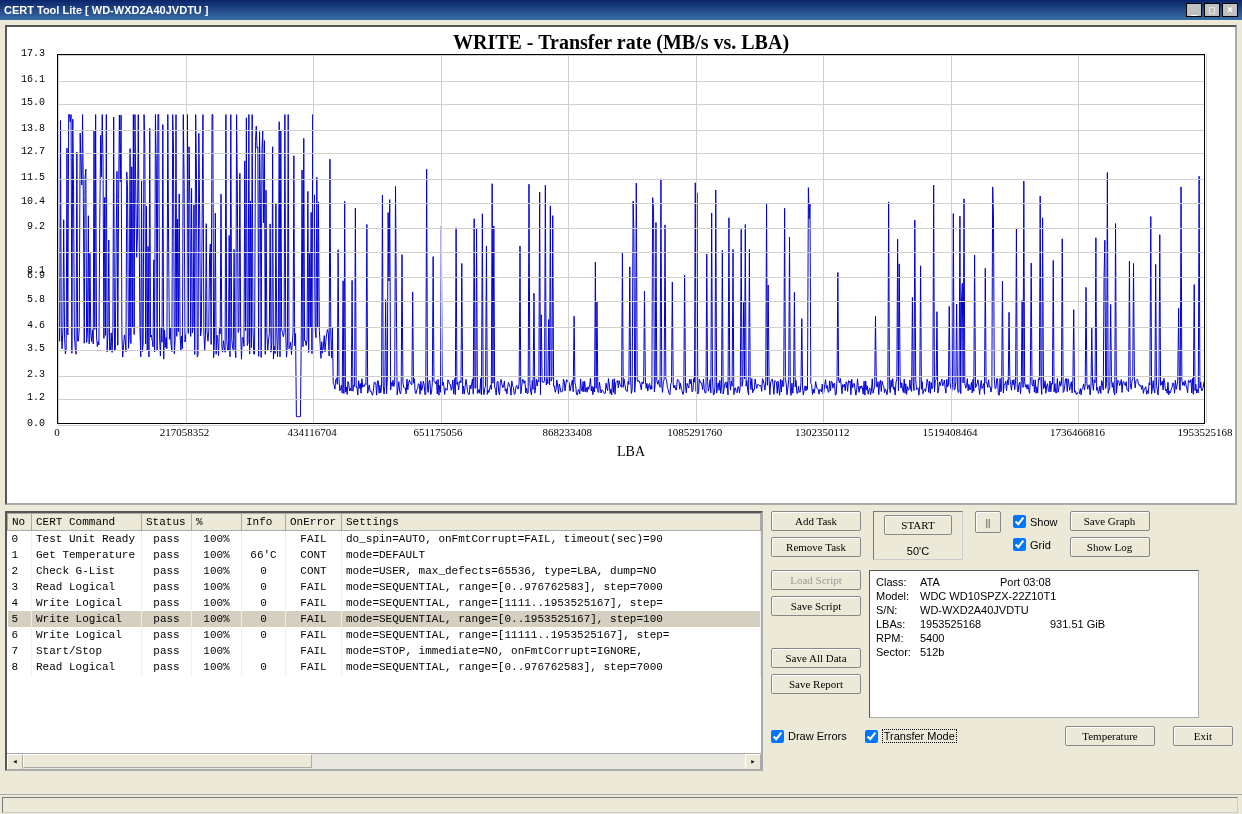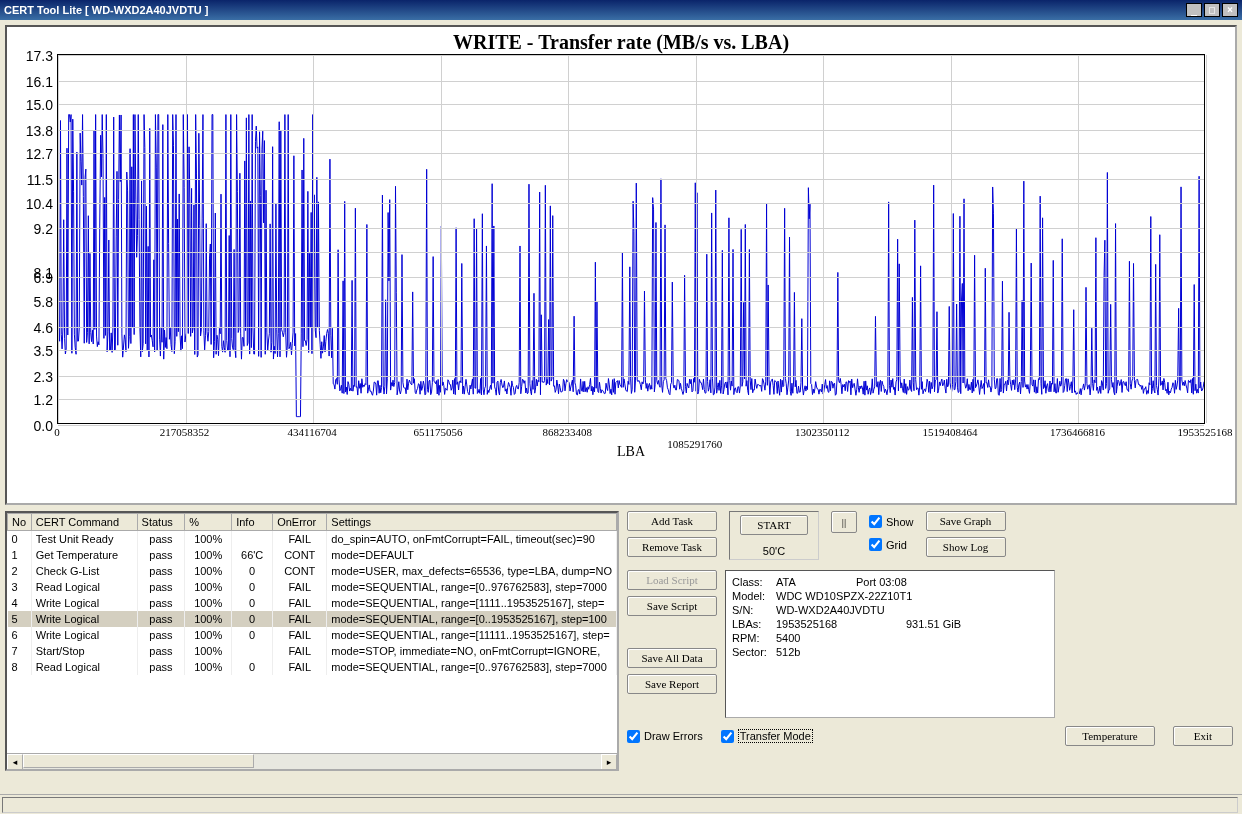--- a/index.html
+++ b/index.html
@@ -5,29 +5,29 @@
 * { box-sizing: border-box; margin: 0; padding: 0; }
 body { font-family: Tahoma, Arial, sans-serif; font-size: 11px; background: #ece9d8; width: 1242px; height: 814px; overflow: hidden; }
 .titlebar { background: linear-gradient(to bottom, #0a246a, #3a6ea5); color: #fff; padding: 3px 4px; display: flex; align-items: center; justify-content: space-between; font-weight: bold; height: 20px; }
 .titlebar-buttons { display: flex; gap: 2px; }
 .tb-btn { width: 16px; height: 14px; background: #c0c0c0; border: 1px solid #000; font-size: 10px; line-height: 12px; text-align: center; font-family: monospace; cursor: pointer; }
 .window-body { padding: 5px; background: #ece9d8; }
 .chart-panel { background: #fff; border: 2px inset #aaa; padding: 4px 8px 8px 8px; height: 480px; }
 .chart-title { text-align: center; font-family: "Times New Roman", serif; font-size: 20px; font-weight: bold; }
 .chart-area { position: relative; width: 1190px; height: 410px; margin-left: 10px; }
 .y-axis { position: absolute; left: 0; top: 0; height: 370px; width: 30px; }
-.y-tick { position: absolute; right: 2px; font-size: 14px; font-family: Liberation Sans, sans-serif; }
+.y-tick { position: absolute; right: 10px; font-size: 10px; font-family: Liberation Mono, monospace; }
 .plot { position: absolute; left: 32px; top: 0; width: 1148px; height: 370px; border: 1px solid #000; background: #fff; }
 .grid-line-h { position: absolute; left: 0; width: 100%; height: 1px; background: #d0d0d0; }
 .grid-line-v { position: absolute; top: 0; height: 100%; width: 1px; background: #d0d0d0; }
 .x-axis { position: absolute; left: 32px; top: 372px; width: 1148px; height: 36px; }
 .x-tick { position: absolute; font-size: 11px; font-family: "Times New Roman", serif; white-space: nowrap; transform: translateX(-50%); }
 .x-label { position: absolute; left: 50%; transform: translateX(-50%); top: 18px; font-family: "Times New Roman", serif; font-size: 14px; }
 .bottom-area { display: flex; margin-top: 6px; gap: 4px; height: 280px; }
-.table-wrap { width: 614px; border: 2px inset #aaa; background: #fff; overflow: hidden; position: relative; height: 260px; }
+.table-wrap { width: 758px; border: 2px inset #aaa; background: #fff; overflow: hidden; position: relative; height: 260px; font-family: Liberation Mono, monospace; }
 table { border-collapse: collapse; width: 100%; font-size: 11px; }
 th { background: #ece9d8; border: 1px solid #aaa; padding: 2px 4px; font-weight: normal; text-align: left; white-space: nowrap; }
 td { border-right: 1px solid #eee; padding: 2px 4px; white-space: nowrap; }
 tr.sel td { background: #d4cfc0; }
 .hscroll { position: absolute; bottom: 0; left: 0; right: 0; height: 16px; background: #ece9d8; border-top: 1px solid #aaa; display: flex; }
 .scroll-btn { width: 16px; height: 16px; background: #ece9d8; border: 1px outset #fff; text-align: center; line-height: 14px; font-size: 9px; }
 .scroll-track { flex: 1; background: #e8e8e0; position: relative; }
 .scroll-thumb { position: absolute; left: 0; top: 0; height: 14px; width: 40%; background: #ece9d8; border: 1px outset #fff; }
 .controls { flex: 1; padding: 0 4px; }
 .btn { background: #ece9d8; border: 1px solid #888; border-radius: 2px; box-shadow: inset 1px 1px 0 #fff; padding: 3px 4px; font-size: 11px; font-family: Tahoma; cursor: pointer; text-align: center; }
@@ -83,21 +83,21 @@
             <polyline points="0.0,277.4 0.8,275.1 1.6,287.8 2.5,65.9 3.3,280.8 4.1,295.5 4.9,275.4 5.7,165.6 6.6,284.8 7.4,300.6 8.2,295.8 9.0,93.7 9.8,281.5 10.7,59.9 11.5,59.9 12.3,67.4 13.1,59.9 13.9,299.9 14.8,64.5 15.6,137.5 16.4,280.7 17.2,293.8 18.1,300.9 18.9,97.6 19.7,287.8 20.5,287.6 21.3,274.3 22.2,78.5 23.0,107.1 23.8,130.8 24.6,59.9 25.4,142.3 26.3,289.8 27.1,123.4 27.9,114.7 28.7,289.0 29.5,278.9 30.4,161.6 31.2,290.4 32.0,199.5 32.8,279.1 33.6,288.2 34.5,276.7 35.3,290.6 36.1,76.4 36.9,275.9 37.7,59.9 38.6,282.6 39.4,293.2 40.2,288.3 41.0,291.4 41.8,172.0 42.7,80.7 43.5,122.6 44.3,59.9 45.1,103.8 46.0,284.9 46.8,143.2 47.6,281.9 48.4,59.9 49.2,298.4 50.1,278.3 50.9,186.0 51.7,296.6 52.5,296.7 53.3,279.4 54.2,299.0 55.0,275.4 55.8,62.4 56.6,297.3 57.4,296.5 58.3,182.1 59.1,117.0 59.9,291.8 60.7,145.4 61.5,60.3 62.4,127.3 63.2,60.3 64.0,280.4 64.8,303.8 65.6,293.6 66.5,281.4 67.3,285.9 68.1,298.3 68.9,117.7 69.7,136.6 70.6,294.9 71.4,283.0 72.2,94.2 73.0,290.1 73.9,112.4 74.7,274.0 75.5,59.9 76.3,281.1 77.1,59.9 78.0,145.7 78.8,203.4 79.6,181.3 80.4,59.9 81.2,165.5 82.1,276.5 82.9,303.5 83.7,126.6 84.5,298.3 85.3,290.2 86.2,59.9 87.0,93.0 87.8,290.4 88.6,151.9 89.4,297.1 90.3,192.4 91.1,303.6 91.9,73.8 92.7,283.6 93.5,281.5 94.4,287.2 95.2,293.4 96.0,205.9 96.8,298.6 97.6,59.9 98.5,112.7 99.3,297.0 100.1,59.9 100.9,59.9 101.8,285.7 102.6,302.7 103.4,274.1 104.2,288.8 105.0,70.0 105.9,305.8 106.7,276.5 107.5,294.0 108.3,284.1 109.1,295.3 110.0,59.9 110.8,189.3 111.6,285.8 112.4,273.8 113.2,291.2 114.1,298.2 114.9,59.9 115.7,91.2 116.5,300.3 117.3,288.2 118.2,59.9 119.0,282.9 119.8,164.9 120.6,278.2 121.4,139.7 122.3,282.1 123.1,297.7 123.9,282.3 124.7,295.2 125.5,59.9 126.4,133.5 127.2,288.6 128.0,281.8 128.8,279.4 129.7,59.9 130.5,280.0 131.3,92.3 132.1,147.2 132.9,282.9 133.8,134.1 134.6,279.4 135.4,274.2 136.2,150.7 137.0,301.1 137.9,59.9 138.7,118.7 139.5,303.7 140.3,301.4 141.1,78.7 142.0,171.7 142.8,282.5 143.6,276.4 144.4,164.8 145.2,59.9 146.1,277.2 146.9,296.5 147.7,282.3 148.5,169.6 149.3,278.1 150.2,287.8 151.0,278.2 151.8,204.2 152.6,190.0 153.4,291.0 154.3,59.9 155.1,59.9 155.9,304.4 156.7,288.0 157.6,158.9 158.4,300.9 159.2,281.7 160.0,285.8 160.8,302.3 161.7,274.9 162.5,280.3 163.3,139.9 164.1,293.0 164.9,298.7 165.8,287.3 166.6,294.3 167.4,298.9 168.2,59.9 169.0,287.0 169.9,296.8 170.7,297.0 171.5,181.5 172.3,303.4 173.1,59.9 174.0,285.1 174.8,293.8 175.6,296.3 176.4,195.5 177.2,294.4 178.1,304.3 178.9,59.9 179.7,137.4 180.5,279.0 181.3,275.9 182.2,118.9 183.0,280.4 183.8,305.8 184.6,284.2 185.5,284.0 186.3,292.9 187.1,106.5 187.9,277.1 188.7,63.2 189.6,292.1 190.4,289.3 191.2,59.9 192.0,300.7 192.8,147.0 193.7,294.2 194.5,59.9 195.3,274.5 196.1,300.6 196.9,300.7 197.8,87.2 198.6,71.5 199.4,93.7 200.2,92.4 201.0,303.0 201.9,77.2 202.7,141.5 203.5,304.0 204.3,95.3 205.1,76.6 206.0,168.9 206.8,86.1 207.6,300.9 208.4,136.0 209.2,278.6 210.1,297.4 210.9,286.6 211.7,280.2 212.5,169.8 213.4,298.8 214.2,289.0 215.0,92.2 215.8,305.7 216.6,292.8 217.5,300.1 218.3,149.5 219.1,276.2 219.9,303.5 220.7,279.8 221.6,67.1 222.4,303.5 223.2,75.5 224.0,276.1 224.8,278.7 225.7,283.3 226.5,278.9 227.3,59.9 228.1,278.6 228.9,303.9 229.8,291.6 230.6,59.9 231.4,295.3 232.2,293.1 233.0,288.9 233.9,301.4 234.7,289.8 235.5,278.6 236.3,101.3 237.1,292.5 238.0,280.1 238.8,363.6 239.6,363.6 240.4,363.6 241.3,363.6 242.1,363.6 242.9,363.6 243.7,279.6 244.5,115.6 245.4,293.3 246.2,83.8 247.0,287.1 247.8,287.2 248.6,292.1 249.5,285.9 250.3,137.1 251.1,299.1 251.9,199.5 252.7,273.8 253.6,158.3 254.4,300.3 255.2,59.9 256.0,273.9 256.8,140.6 257.7,276.6 258.5,284.2 259.3,123.0 260.1,274.4 260.9,147.7 261.8,277.0 262.6,290.8 263.4,305.0 264.2,288.3 265.0,299.8 265.9,292.7 266.7,282.1 267.5,298.5 268.3,287.9 269.2,279.8 270.0,276.0 270.8,279.8 271.6,302.7 272.4,104.7 273.3,281.7 274.1,304.4 274.9,274.8 275.7,330.6 276.5,331.3 277.4,335.9 278.2,326.3 279.0,325.2 279.8,331.1 280.6,195.8 281.5,325.9 282.3,337.7 283.1,335.6 283.9,332.0 284.7,340.0 285.6,227.1 286.4,340.4 287.2,147.2 288.0,338.9 288.8,333.8 289.7,341.3 290.5,328.4 291.3,330.9 292.1,337.9 292.9,335.1 293.8,337.7 294.6,226.6 295.4,338.0 296.2,332.0 297.1,333.2 297.9,154.0 298.7,334.1 299.5,333.5 300.3,341.9 301.2,327.5 302.0,335.1 302.8,330.3 303.6,340.1 304.4,325.5 305.3,334.1 306.1,331.8 306.9,333.2 307.7,330.4 308.5,331.4 309.4,170.4 310.2,340.0 311.0,335.9 311.8,331.7 312.6,338.1 313.5,337.8 314.3,340.7 315.1,342.1 315.9,338.0 316.7,328.9 317.6,329.1 318.4,330.8 319.2,342.0 320.0,327.7 320.8,327.5 321.7,340.1 322.5,332.1 323.3,339.6 324.1,334.4 325.0,140.8 325.8,331.9 326.6,340.9 327.4,333.5 328.2,246.1 329.1,340.7 329.9,325.5 330.7,158.4 331.5,227.1 332.3,145.4 333.2,336.9 334.0,329.4 334.8,332.9 335.6,326.9 336.4,333.4 337.3,329.4 338.1,132.0 338.9,238.5 339.7,341.7 340.5,336.3 341.4,328.5 342.2,337.9 343.0,340.8 343.8,336.9 344.6,200.7 345.5,329.0 346.3,334.3 347.1,334.8 347.9,334.6 348.7,340.6 349.6,325.9 350.4,336.6 351.2,330.0 352.0,326.8 352.9,329.3 353.7,331.0 354.5,331.6 355.3,238.2 356.1,330.0 357.0,325.5 357.8,339.1 358.6,340.6 359.4,336.9 360.2,335.3 361.1,330.5 361.9,331.2 362.7,341.1 363.5,328.1 364.3,337.2 365.2,333.8 366.0,327.9 366.8,331.9 367.6,341.8 368.4,341.0 369.3,114.9 370.1,336.3 370.9,339.2 371.7,327.6 372.5,327.1 373.4,341.5 374.2,338.8 375.0,329.5 375.8,202.7 376.6,328.1 377.5,328.8 378.3,330.5 379.1,327.4 379.9,340.8 380.8,326.2 381.6,342.1 382.4,332.1 383.2,339.1 384.0,171.9 384.9,332.4 385.7,328.7 386.5,332.3 387.3,341.3 388.1,335.1 389.0,335.7 389.8,337.1 390.6,326.5 391.4,327.7 392.2,331.1 393.1,331.3 393.9,337.1 394.7,334.8 395.5,326.9 396.3,340.9 397.2,325.4 398.0,341.5 398.8,173.7 399.6,331.2 400.4,328.6 401.3,336.8 402.1,328.3 402.9,327.6 403.7,329.5 404.5,209.6 405.4,340.6 406.2,332.8 407.0,341.0 407.8,333.7 408.7,326.1 409.5,331.7 410.3,338.5 411.1,340.4 411.9,341.7 412.8,332.0 413.6,335.8 414.4,330.8 415.2,325.7 416.0,341.0 416.9,164.6 417.7,334.9 418.5,335.0 419.3,174.8 420.1,340.3 421.0,339.2 421.8,336.1 422.6,340.2 423.4,325.2 424.2,341.8 425.1,159.6 425.9,336.0 426.7,341.6 427.5,335.0 428.3,333.0 429.2,192.0 430.0,341.2 430.8,337.0 431.6,339.4 432.4,335.5 433.3,332.0 434.1,336.3 434.9,129.4 435.7,330.0 436.6,171.9 437.4,333.7 438.2,336.2 439.0,342.0 439.8,329.1 440.7,327.9 441.5,338.7 442.3,341.8 443.1,329.2 443.9,326.2 444.8,331.8 445.6,334.5 446.4,332.8 447.2,327.7 448.0,338.0 448.9,335.7 449.7,340.8 450.5,334.1 451.3,329.3 452.1,331.3 453.0,334.2 453.8,342.1 454.6,327.7 455.4,332.5 456.2,334.1 457.1,341.3 457.9,340.4 458.7,333.9 459.5,332.2 460.3,335.3 461.2,335.7 462.0,329.1 462.8,192.0 463.6,340.6 464.5,333.1 465.3,326.0 466.1,326.8 466.9,330.1 467.7,327.5 468.6,339.8 469.4,334.9 470.2,340.6 471.0,339.6 471.8,129.9 472.7,330.2 473.5,338.4 474.3,341.7 475.1,327.3 475.9,336.2 476.8,239.6 477.6,340.0 478.4,334.7 479.2,326.0 480.0,332.8 480.9,326.9 481.7,328.5 482.5,137.8 483.3,341.6 484.1,261.2 485.0,329.0 485.8,328.2 486.6,329.4 487.4,327.5 488.2,131.0 489.1,331.9 489.9,326.1 490.7,330.4 491.5,266.0 492.4,331.7 493.2,151.7 494.0,327.9 494.8,325.4 495.6,161.5 496.5,333.0 497.3,332.6 498.1,339.2 498.9,336.7 499.7,326.8 500.6,332.8 501.4,340.6 502.2,330.8 503.0,334.3 503.8,338.9 504.7,338.7 505.5,337.8 506.3,326.0 507.1,327.7 507.9,337.7 508.8,330.3 509.6,326.4 510.4,328.2 511.2,329.1 512.0,329.1 512.9,337.9 513.7,333.8 514.5,330.0 515.3,326.8 516.1,338.6 517.0,262.6 517.8,329.5 518.6,332.6 519.4,341.2 520.3,341.8 521.1,336.7 521.9,336.4 522.7,340.9 523.5,325.7 524.4,337.5 525.2,338.2 526.0,328.2 526.8,338.8 527.6,328.1 528.5,338.4 529.3,334.5 530.1,339.1 530.9,333.6 531.7,336.1 532.6,331.3 533.4,325.1 534.2,337.9 535.0,333.0 535.8,341.6 536.7,334.0 537.5,338.8 538.3,208.3 539.1,335.1 539.9,248.0 540.8,338.3 541.6,339.4 542.4,329.0 543.2,335.0 544.0,339.9 544.9,336.6 545.7,337.5 546.5,338.7 547.3,340.5 548.2,340.2 549.0,330.0 549.8,335.0 550.6,337.4 551.4,325.3 552.3,331.7 553.1,340.4 553.9,336.0 554.7,341.7 555.5,326.4 556.4,339.2 557.2,325.4 558.0,341.1 558.8,329.3 559.6,328.2 560.5,327.5 561.3,334.7 562.1,327.3 562.9,331.2 563.7,332.7 564.6,334.2 565.4,199.0 566.2,334.1 567.0,325.7 567.8,330.6 568.7,336.7 569.5,337.9 570.3,338.4 571.1,328.0 571.9,331.2 572.8,213.0 573.6,325.5 574.4,340.3 575.2,336.4 576.1,147.0 576.9,177.3 577.7,339.1 578.5,326.9 579.3,128.8 580.2,326.9 581.0,328.4 581.8,327.2 582.6,328.7 583.4,331.4 584.3,336.6 585.1,328.6 585.9,330.8 586.7,329.0 587.5,237.3 588.4,326.7 589.2,335.2 590.0,330.2 590.8,338.0 591.6,332.6 592.5,330.2 593.3,336.2 594.1,332.1 594.9,336.0 595.7,143.4 596.6,155.7 597.4,338.7 598.2,331.5 599.0,168.4 599.8,327.1 600.7,331.0 601.5,327.2 602.3,332.1 603.1,334.1 604.0,124.5 604.8,331.8 605.6,339.2 606.4,328.4 607.2,326.5 608.1,170.8 608.9,325.2 609.7,327.4 610.5,334.6 611.3,336.5 612.2,340.6 613.0,341.6 613.8,330.9 614.6,329.4 615.4,228.3 616.3,331.7 617.1,334.9 617.9,332.0 618.7,336.7 619.5,336.8 620.4,326.3 621.2,326.7 622.0,327.4 622.8,336.0 623.6,330.1 624.5,335.4 625.3,338.3 626.1,341.3 626.9,337.7 627.7,221.5 628.6,333.5 629.4,339.8 630.2,330.2 631.0,332.8 631.9,334.8 632.7,325.8 633.5,330.4 634.3,326.1 635.1,338.7 636.0,337.6 636.8,325.2 637.6,329.0 638.4,128.5 639.2,338.1 640.1,138.5 640.9,340.9 641.7,338.5 642.5,326.1 643.3,329.0 644.2,329.2 645.0,332.1 645.8,336.4 646.6,325.8 647.4,336.4 648.3,340.0 649.1,339.7 649.9,200.3 650.7,328.1 651.5,338.0 652.4,334.4 653.2,326.5 654.0,339.7 654.8,158.8 655.6,325.2 656.5,341.7 657.3,341.1 658.1,333.9 658.9,135.8 659.8,340.0 660.6,334.3 661.4,329.6 662.2,337.2 663.0,327.1 663.9,340.2 664.7,332.7 665.5,196.4 666.3,340.8 667.1,336.5 668.0,330.4 668.8,328.8 669.6,334.6 670.4,328.6 671.2,341.7 672.1,163.7 672.9,327.2 673.7,337.0 674.5,327.8 675.3,332.9 676.2,195.5 677.0,341.4 677.8,335.6 678.6,334.6 679.4,338.4 680.3,339.6 681.1,333.6 681.9,333.6 682.7,339.9 683.5,332.7 684.4,175.3 685.2,333.1 686.0,328.6 686.8,248.9 687.7,325.7 688.5,170.4 689.3,333.0 690.1,327.4 690.9,337.3 691.8,341.8 692.6,195.6 693.4,326.9 694.2,336.4 695.0,325.3 695.9,339.6 696.7,336.5 697.5,336.8 698.3,325.8 699.1,331.0 700.0,335.2 700.8,331.2 701.6,331.4 702.4,331.9 703.2,333.0 704.1,332.0 704.9,338.2 705.7,325.4 706.5,327.0 707.3,331.3 708.2,337.0 709.0,327.9 709.8,149.9 710.6,332.1 711.4,231.2 712.3,326.4 713.1,341.5 713.9,328.9 714.7,327.1 715.6,325.7 716.4,332.2 717.2,341.2 718.0,327.2 718.8,328.0 719.7,328.9 720.5,340.3 721.3,327.8 722.1,335.7 722.9,342.1 723.8,325.9 724.6,338.9 725.4,327.0 726.2,333.6 727.0,332.7 727.9,154.1 728.7,325.2 729.5,330.6 730.3,341.6 731.1,334.7 732.0,326.8 732.8,183.1 733.6,338.0 734.4,342.2 735.2,330.0 736.1,340.1 736.9,327.8 737.7,238.7 738.5,333.6 739.3,327.1 740.2,340.1 741.0,340.0 741.8,332.9 742.6,339.0 743.5,338.9 744.3,329.4 745.1,265.1 745.9,334.8 746.7,341.9 747.6,335.8 748.4,332.6 749.2,337.9 750.0,333.1 750.8,336.4 751.7,133.4 752.5,164.7 753.3,150.0 754.1,330.3 754.9,331.2 755.8,341.4 756.6,335.9 757.4,340.0 758.2,335.7 759.0,328.4 759.9,333.8 760.7,335.8 761.5,336.2 762.3,341.0 763.1,336.1 764.0,336.5 764.8,338.9 765.6,330.9 766.4,340.9 767.2,338.8 768.1,331.5 768.9,326.3 769.7,335.1 770.5,332.3 771.4,338.6 772.2,339.2 773.0,327.6 773.8,337.7 774.6,328.2 775.5,328.7 776.3,335.0 777.1,330.7 777.9,329.9 778.7,342.1 779.6,340.9 780.4,325.6 781.2,218.6 782.0,327.2 782.8,329.5 783.7,325.2 784.5,331.3 785.3,340.6 786.1,331.3 786.9,333.7 787.8,331.0 788.6,337.6 789.4,328.6 790.2,329.1 791.0,338.3 791.9,327.4 792.7,329.3 793.5,327.7 794.3,341.7 795.1,325.8 796.0,334.5 796.8,331.3 797.6,330.1 798.4,335.7 799.3,342.1 800.1,336.5 800.9,325.6 801.7,334.0 802.5,339.2 803.4,332.8 804.2,335.5 805.0,332.6 805.8,334.5 806.6,341.0 807.5,328.0 808.3,342.0 809.1,327.7 809.9,336.9 810.7,332.6 811.6,341.1 812.4,336.4 813.2,334.7 814.0,341.4 814.8,338.0 815.7,325.6 816.5,340.0 817.3,336.0 818.1,333.7 818.9,262.8 819.8,331.7 820.6,334.0 821.4,328.4 822.2,341.5 823.0,329.9 823.9,327.0 824.7,338.3 825.5,328.0 826.3,331.4 827.2,333.2 828.0,339.5 828.8,336.0 829.6,337.9 830.4,341.6 831.3,335.1 832.1,147.7 832.9,332.3 833.7,339.5 834.5,326.8 835.4,334.0 836.2,325.4 837.0,336.2 837.8,334.0 838.6,341.9 839.5,328.7 840.3,326.5 841.1,185.2 841.9,337.7 842.7,210.0 843.6,325.5 844.4,334.9 845.2,329.6 846.0,335.6 846.8,339.3 847.7,325.8 848.5,340.1 849.3,330.5 850.1,341.2 850.9,333.4 851.8,337.1 852.6,335.9 853.4,326.8 854.2,336.3 855.1,338.3 855.9,243.7 856.7,329.3 857.5,337.5 858.3,166.0 859.2,326.4 860.0,336.5 860.8,334.8 861.6,335.0 862.4,342.0 863.3,332.7 864.1,212.0 864.9,336.1 865.7,328.4 866.5,340.6 867.4,337.0 868.2,335.7 869.0,338.4 869.8,334.2 870.6,326.0 871.5,328.8 872.3,339.2 873.1,327.9 873.9,340.3 874.7,329.2 875.6,335.7 876.4,332.9 877.2,130.8 878.0,338.7 878.8,327.6 879.7,326.3 880.5,258.1 881.3,339.9 882.1,337.1 883.0,328.7 883.8,332.4 884.6,328.4 885.4,325.8 886.2,332.7 887.1,331.2 887.9,326.8 888.7,335.0 889.5,339.9 890.3,326.0 891.2,333.7 892.0,331.7 892.8,252.8 893.6,329.5 894.4,334.9 895.3,338.1 896.1,331.5 896.9,159.4 897.7,336.4 898.5,336.4 899.4,328.4 900.2,250.4 901.0,334.0 901.8,339.3 902.6,338.6 903.5,162.1 904.3,340.5 905.1,246.3 905.9,229.7 906.7,329.8 907.6,144.6 908.4,329.9 909.2,335.0 910.0,333.6 910.9,325.5 911.7,337.6 912.5,331.2 913.3,336.4 914.1,336.5 915.0,328.9 915.8,339.8 916.6,326.1 917.4,338.1 918.2,201.3 919.1,334.6 919.9,332.8 920.7,330.2 921.5,326.6 922.3,331.8 923.2,341.3 924.0,333.9 924.8,327.2 925.6,335.4 926.4,333.8 927.3,330.3 928.1,341.1 928.9,214.4 929.7,329.7 930.5,329.5 931.4,334.3 932.2,326.6 933.0,333.5 933.8,333.3 934.6,338.9 935.5,333.9 936.3,132.7 937.1,159.7 937.9,326.0 938.8,335.6 939.6,335.0 940.4,325.4 941.2,325.5 942.0,341.5 942.9,342.1 943.7,325.2 944.5,338.7 945.3,336.2 946.1,227.4 947.0,339.9 947.8,331.2 948.6,331.1 949.4,328.1 950.2,337.8 951.1,327.0 951.9,331.6 952.7,258.7 953.5,325.2 954.3,331.1 955.2,337.2 956.0,326.9 956.8,331.6 957.6,326.4 958.4,336.5 959.3,326.7 960.1,174.1 960.9,334.1 961.7,338.9 962.5,331.6 963.4,328.9 964.2,340.8 965.0,328.4 965.8,246.8 966.7,334.2 967.5,126.8 968.3,327.8 969.1,333.9 969.9,331.4 970.8,335.9 971.6,331.3 972.4,336.4 973.2,340.2 974.0,328.7 974.9,209.2 975.7,331.3 976.5,332.9 977.3,326.6 978.1,339.0 979.0,326.7 979.8,340.2 980.6,333.6 981.4,339.7 982.2,325.4 983.1,326.4 983.9,141.9 984.7,330.3 985.5,341.2 986.3,163.7 987.2,335.4 988.0,334.1 988.8,327.5 989.6,340.1 990.4,332.5 991.3,330.4 992.1,337.4 992.9,338.7 993.7,327.8 994.6,338.6 995.4,329.9 996.2,331.0 997.0,206.5 997.8,338.7 998.7,330.4 999.5,339.8 1000.3,339.8 1001.1,325.3 1001.9,339.1 1002.8,333.5 1003.6,328.0 1004.4,333.0 1005.2,331.2 1006.0,184.8 1006.9,339.3 1007.7,338.2 1008.5,332.3 1009.3,325.7 1010.1,325.3 1011.0,338.4 1011.8,325.6 1012.6,329.7 1013.4,337.1 1014.2,333.2 1015.1,328.5 1015.9,339.8 1016.7,325.8 1017.5,256.1 1018.3,339.1 1019.2,337.7 1020.0,341.3 1020.8,339.7 1021.6,340.3 1022.5,337.6 1023.3,340.5 1024.1,335.4 1024.9,341.7 1025.7,335.8 1026.6,334.5 1027.4,330.7 1028.2,336.9 1029.0,331.9 1029.8,233.6 1030.7,330.2 1031.5,336.0 1032.3,332.5 1033.1,331.5 1033.9,341.8 1034.8,332.6 1035.6,274.7 1036.4,330.2 1037.2,337.2 1038.0,326.7 1038.9,329.5 1039.7,183.7 1040.5,337.2 1041.3,333.9 1042.1,340.2 1043.0,337.9 1043.8,332.8 1044.6,340.3 1045.4,327.4 1046.2,329.9 1047.1,336.9 1047.9,221.9 1048.7,186.2 1049.5,335.3 1050.4,330.3 1051.2,118.1 1052.0,340.1 1052.8,336.7 1053.6,336.1 1054.5,250.7 1055.3,326.5 1056.1,334.1 1056.9,329.3 1057.7,339.1 1058.6,341.7 1059.4,169.5 1060.2,340.0 1061.0,333.2 1061.8,326.9 1062.7,328.3 1063.5,332.4 1064.3,330.5 1065.1,326.3 1065.9,339.3 1066.8,328.6 1067.6,328.3 1068.4,331.1 1069.2,332.5 1070.0,328.5 1070.9,336.5 1071.7,336.7 1072.5,338.4 1073.3,207.4 1074.1,330.5 1075.0,336.0 1075.8,327.8 1076.6,325.3 1077.4,209.6 1078.3,327.1 1079.1,334.7 1079.9,327.1 1080.7,326.2 1081.5,326.2 1082.4,331.3 1083.2,331.1 1084.0,333.1 1084.8,331.9 1085.6,336.2 1086.5,332.5 1087.3,340.2 1088.1,335.7 1088.9,335.8 1089.7,333.5 1090.6,341.1 1091.4,337.5 1092.2,340.2 1093.0,329.5 1093.8,331.7 1094.7,162.4 1095.5,340.7 1096.3,335.3 1097.1,327.5 1097.9,336.9 1098.8,339.8 1099.6,210.5 1100.4,332.3 1101.2,336.5 1102.0,341.9 1102.9,325.2 1103.7,180.7 1104.5,332.2 1105.3,331.5 1106.2,327.7 1107.0,336.7 1107.8,325.2 1108.6,329.1 1109.4,337.5 1110.3,336.2 1111.1,340.2 1111.9,329.0 1112.7,341.7 1113.5,338.1 1114.4,339.6 1115.2,335.9 1116.0,334.3 1116.8,329.5 1117.6,330.2 1118.5,340.1 1119.3,327.1 1120.1,336.2 1120.9,332.8 1121.7,326.9 1122.6,254.7 1123.4,336.1 1124.2,337.1 1125.0,132.6 1125.8,326.7 1126.7,332.1 1127.5,328.9 1128.3,332.6 1129.1,327.3 1129.9,331.7 1130.8,334.9 1131.6,339.7 1132.4,327.1 1133.2,327.8 1134.1,329.5 1134.9,326.4 1135.7,339.8 1136.5,325.2 1137.3,341.1 1138.2,230.8 1139.0,337.5 1139.8,331.0 1140.6,340.0 1141.4,336.2 1142.3,339.9 1143.1,121.9 1143.9,334.9 1144.7,328.8 1145.5,337.8 1146.4,336.9 1147.2,334.1 1148.0,328.5"></polyline>
           </svg>
       <div class="grid-line-h" style="top: 370px;"></div><div class="grid-line-h" style="top: 344.335px;"></div><div class="grid-line-h" style="top: 320.809px;"></div><div class="grid-line-h" style="top: 295.145px;"></div><div class="grid-line-h" style="top: 271.618px;"></div><div class="grid-line-h" style="top: 245.954px;"></div><div class="grid-line-h" style="top: 222.428px;"></div><div class="grid-line-h" style="top: 196.763px;"></div><div class="grid-line-h" style="top: 173.237px;"></div><div class="grid-line-h" style="top: 147.572px;"></div><div class="grid-line-h" style="top: 124.046px;"></div><div class="grid-line-h" style="top: 98.3815px;"></div><div class="grid-line-h" style="top: 74.8555px;"></div><div class="grid-line-h" style="top: 49.1908px;"></div><div class="grid-line-h" style="top: 25.6647px;"></div><div class="grid-line-h" style="top: 0px;"></div><div class="grid-line-v" style="left: 0px;"></div><div class="grid-line-v" style="left: 127.556px;"></div><div class="grid-line-v" style="left: 255.111px;"></div><div class="grid-line-v" style="left: 382.667px;"></div><div class="grid-line-v" style="left: 510.222px;"></div><div class="grid-line-v" style="left: 637.778px;"></div><div class="grid-line-v" style="left: 765.333px;"></div><div class="grid-line-v" style="left: 892.889px;"></div><div class="grid-line-v" style="left: 1020.44px;"></div><div class="grid-line-v" style="left: 1148px;"></div></div>
       <div class="x-axis" id="x-axis">
         <div class="x-label">LBA</div>
       <span class="x-tick" style="left: 0px; top: 0px;">0</span>
           <span class="x-tick" style="left: 127.556px; top: 0px;">217058352</span>
           <span class="x-tick" style="left: 255.111px; top: 0px;">434116704</span>
           <span class="x-tick" style="left: 381px; top: 0px;">651175056</span>
           <span class="x-tick" style="left: 510.222px; top: 0px;">868233408</span>
-          <span class="x-tick" style="left: 637.778px; top: 12px; font-family: Liberation Serif, serif;">1085291760</span>
+          <span class="x-tick" style="left: 637.778px; top: 0px; font-family: Liberation Serif, serif;">1085291760</span>
           <span class="x-tick" style="left: 765.333px; top: 0px;">1302350112</span>
           <span class="x-tick" style="left: 892.889px; top: 0px;">1519408464</span>
           <span class="x-tick" style="left: 1020.44px; top: 0px;">1736466816</span>
           <span class="x-tick" style="left: 1148px; top: 0px;">1953525168</span>
         </div>
     </div>
   </div>
 
   <div class="bottom-area">
     <div class="table-wrap">

